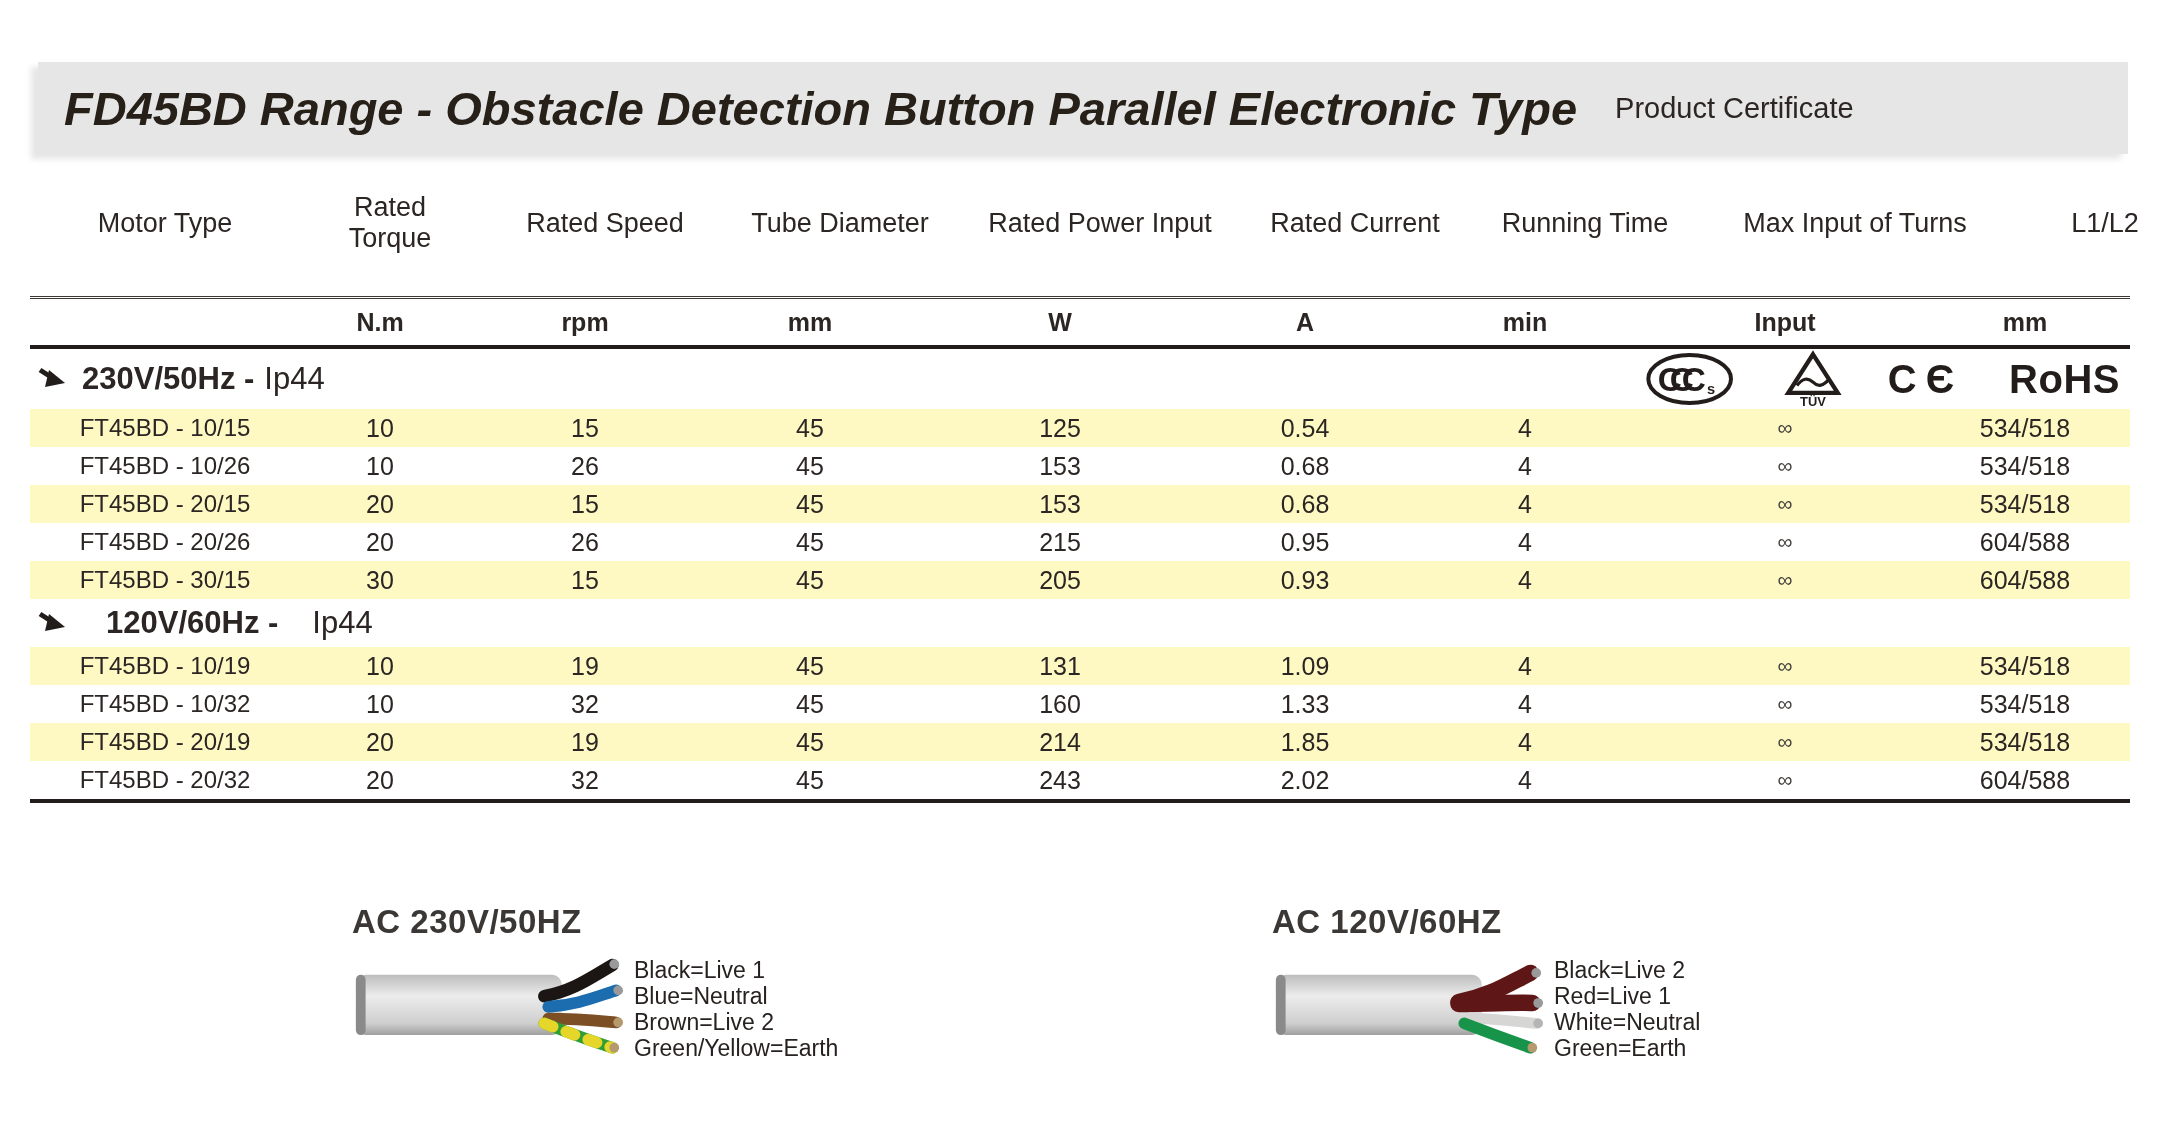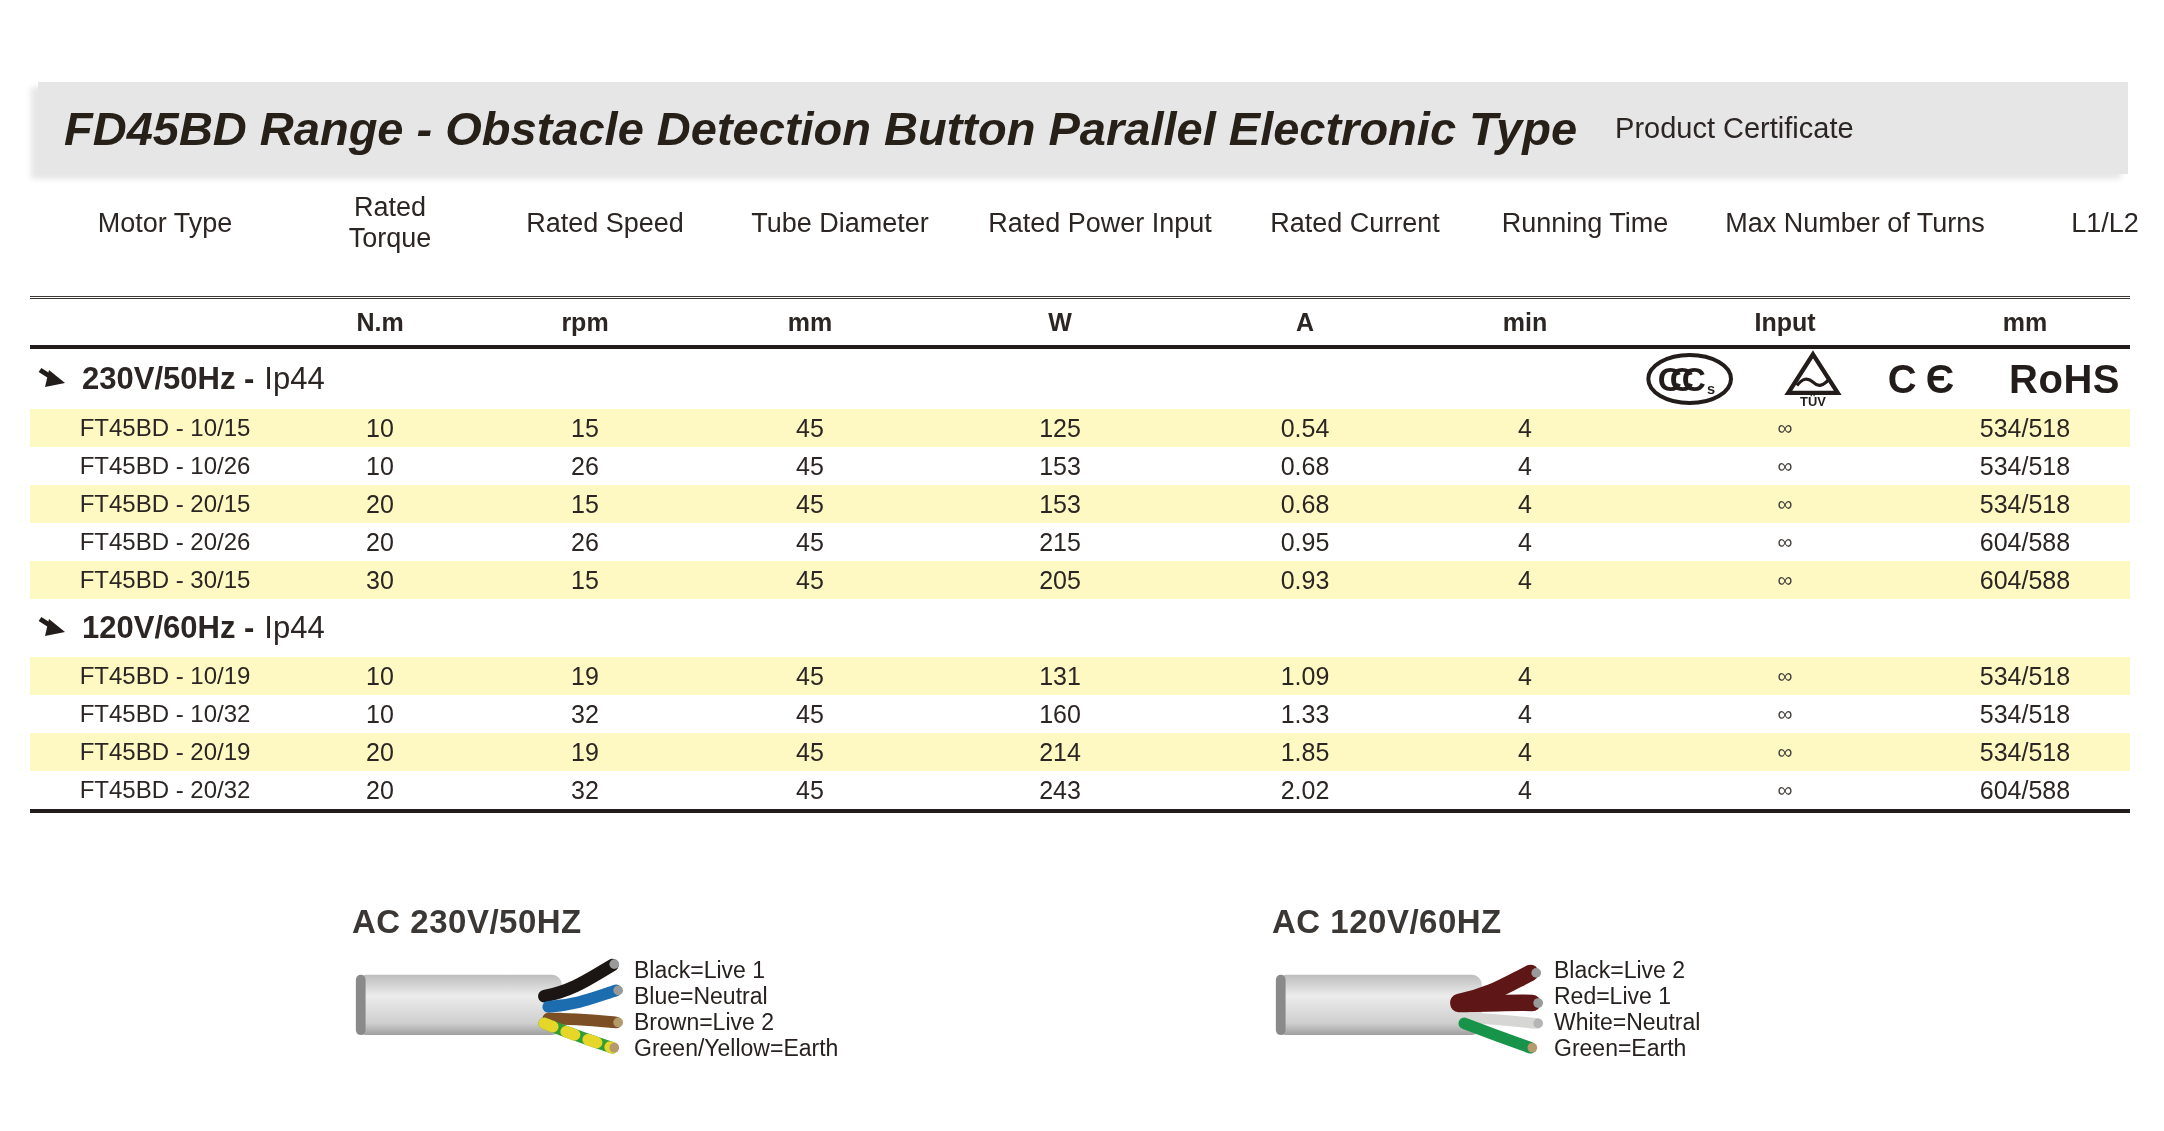--- a/index.html
+++ b/index.html
@@ -4,42 +4,41 @@
 <style>
   html,body { margin:0; padding:0; background:#ffffff; }
   body { font-family:"Liberation Sans", sans-serif; color:#2b2523; }
   .page { position:relative; width:2164px; height:1131px; background:#ffffff; overflow:hidden; }
 
   
   .title-band {
     position:absolute; left:38px; top:62px; width:2090px; height:92px;
     background:#e7e6e6; display:flex; align-items:center;
     box-shadow:-7px 5px 6px rgba(0,0,0,0.10);
-    margin-top:20px;
   }
   .title-band h1 {
     margin:0 0 0 26px; font-size:47px; font-style:italic; font-weight:bold;
     letter-spacing:0px; color:#262019; white-space:nowrap;
   }
   .cert-label { margin-left:38px; margin-right:auto; font-size:29px; color:#2b2523; white-space:nowrap; }
   .title-band .spacer-right { width:70px; }
 
   
   .spec-table { position:absolute; left:30px; top:192px; width:2100px; }
   .grid-row {
     display:grid;
     grid-template-columns:270px 160px 250px 200px 300px 190px 250px 270px 210px;
     align-items:center;
   }
   .cell { text-align:center; }
   .col-headers { height:48px; font-size:27px;gap:10px; }
   .units-wrap { margin-top:56px; border-top:3px double #3d3733; border-bottom:4px solid #221d1a; }
   .units { height:46px; font-size:25px; font-weight:bold; }
   .section-head { height:60px; display:flex; align-items:center; }
-  .section-head.second { height:58px; }
+  .section-head.second { height:48px;gap:24px; }
   .sec-arrow { margin-left:6px; flex:0 0 auto; }
   .sec-bold { font-size:31px; font-weight:bold; margin-left:14px; white-space:nowrap; }
   .sec-light { font-size:31px; margin-left:10px; white-space:nowrap; }
   .certs { display:flex; align-items:center; gap:46px; margin-left:auto; margin-right:10px; }
   .ce-mark { font-size:40px; font-weight:bold; letter-spacing:9px; color:#221d1a; }
   .rohs-mark { font-size:40px; font-weight:700; color:#221d1a; letter-spacing:0.5px; }
   .data-row { height:38px; font-size:25px; }
   .data-row.shaded { background:#fef9c3; }
   .data-row .cell.model { font-size:24px; }
   .data-row .cell.turn { font-size:21px; color:#45403d; }
@@ -67,21 +66,21 @@
 
   <div class="spec-table">
     <div class="grid-row col-headers">
         <div class="cell">Motor Type</div>
         <div class="cell">Rated Torque</div>
         <div class="cell">Rated Speed</div>
         <div class="cell">Tube Diameter</div>
         <div class="cell">Rated Power Input</div>
         <div class="cell">Rated Current</div>
         <div class="cell">Running Time</div>
-        <div class="cell">Max Number of Turns</div>
+        <div class="cell">Max Input of Turns</div>
         <div class="cell">L1/L2</div>
       </div>
 
     <div class="units-wrap">
       <div class="grid-row units">
           <div class="cell"></div>
           <div class="cell">N.m</div>
           <div class="cell">rpm</div>
           <div class="cell">mm</div>
           <div class="cell">W</div>

